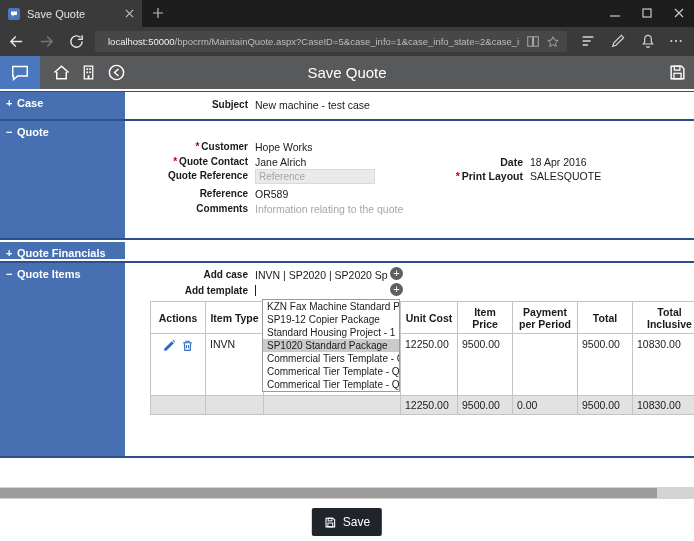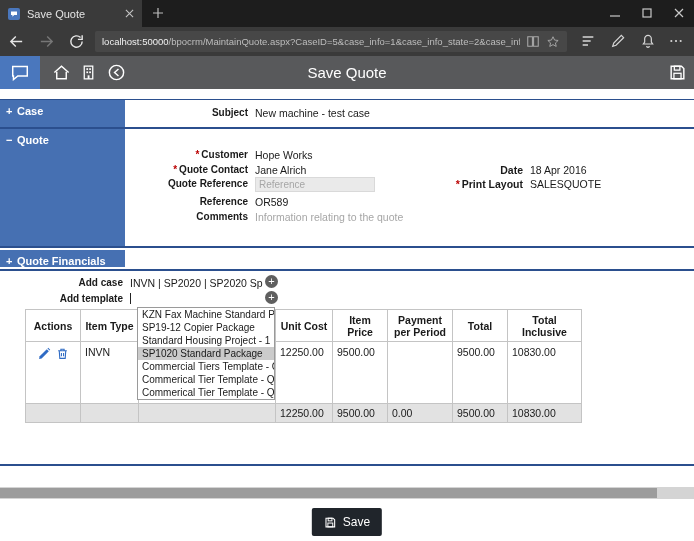--- a/index.html
+++ b/index.html
@@ -16,33 +16,33 @@
          display:flex; align-items:center; gap:7px; padding:0 8px; color:#e3e3e3; font-size:11px; }
   .tab-title { flex:1; white-space:nowrap; overflow:hidden; }
   .newtab { position:absolute; left:152px; top:7px; }
   .wincontrols { position:absolute; right:10px; top:8px; display:flex; gap:22px; }
 
   .navbar { position:absolute; left:0; top:27px; width:694px; height:29px; background:#3a3a3a; }
   .nav-ic { position:absolute; top:6px; }
   .urlbar { position:absolute; left:95px; top:4px; width:472px; height:21px; background:#474747;
             border-radius:2px; display:flex; align-items:center; padding:0 7px; gap:6px; }
   .urltext { flex:1; white-space:nowrap; overflow:hidden; font-size:9.5px; }
-  .url-host { color:#f0f0f0; }
+  .url-host { color:#f0f0f0;margin-left:6px; }
   .url-path { color:#bdbdbd; }
 
   
   .appbar { position:absolute; left:0; top:56px; width:694px; height:33px; background:#58595b; }
   .chat-tile { position:absolute; left:0; top:0; width:40px; height:33px; background:#4a77bd;
                display:flex; align-items:center; justify-content:center; cursor:pointer; }
   .app-ic { position:absolute; top:7px; }
   .app-title { position:absolute; left:0; top:0; width:100%; height:33px; line-height:33px;
                text-align:center; color:#fff; font-size:15px; pointer-events:none; }
 
   
-  .accordion { position:absolute; left:0; top:99px; width:694px; height:276px; border-top:1px solid #2b4f8e; }
+  .accordion { position:absolute; left:0; top:91px; width:694px; height:276px; border-top:1px solid #2b4f8e; }
   .sec { position:absolute; left:0; width:694px; display:flex; border-bottom:2px solid #2b4f8e; }
   .sec-case  { top:0;    height:29px; }
   .sec-quote { top:29px; height:119px; }
   .sec-fin   { top:148px; height:23px;align-items:center; }
   .sec-items { top:171px; height:195px; }
   .side { width:125px; background:#4670b2; color:#fff; font-weight:bold; font-size:11px;
           padding:5px 0 0 6px; cursor:pointer; }
   .side .toggle { display:inline-block; width:11px; }
   .sbody { flex:1; background:#fff; position:relative; overflow:visible; }
 
@@ -287,20 +287,23 @@
   </div>
 
   <div class="sec sec-fin">
     <div class="side">
       <span class="toggle">+</span><span>Quote Financials</span>
     </div>
     <div class="sbody"></div>
   </div>
 
   <div class="sec sec-items">
+    <div class="side">
+      <span class="toggle">−</span><span>Quote Items</span>
+    </div>
     <div class="sbody">
 
       <div class="fieldrow" style="top:5px">
         <span class="flabel">Add case</span>
         <span class="fvalue">INVN | SP2020 | SP2020 Sp</span>
       </div>
       <span class="add-btn" style="left:265px; top:4px">+</span>
 
       <div class="fieldrow" style="top:21px">
         <span class="flabel">Add template</span>

